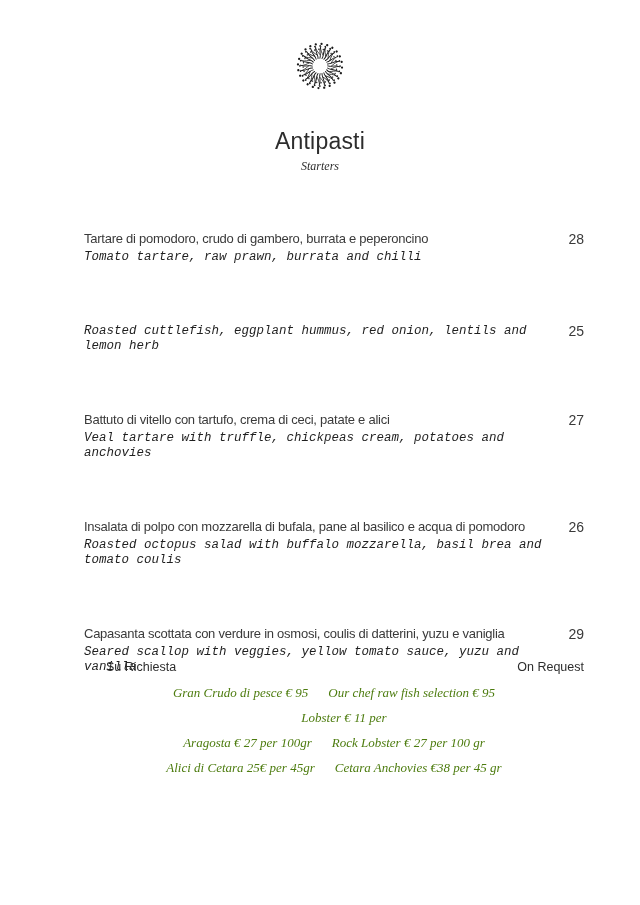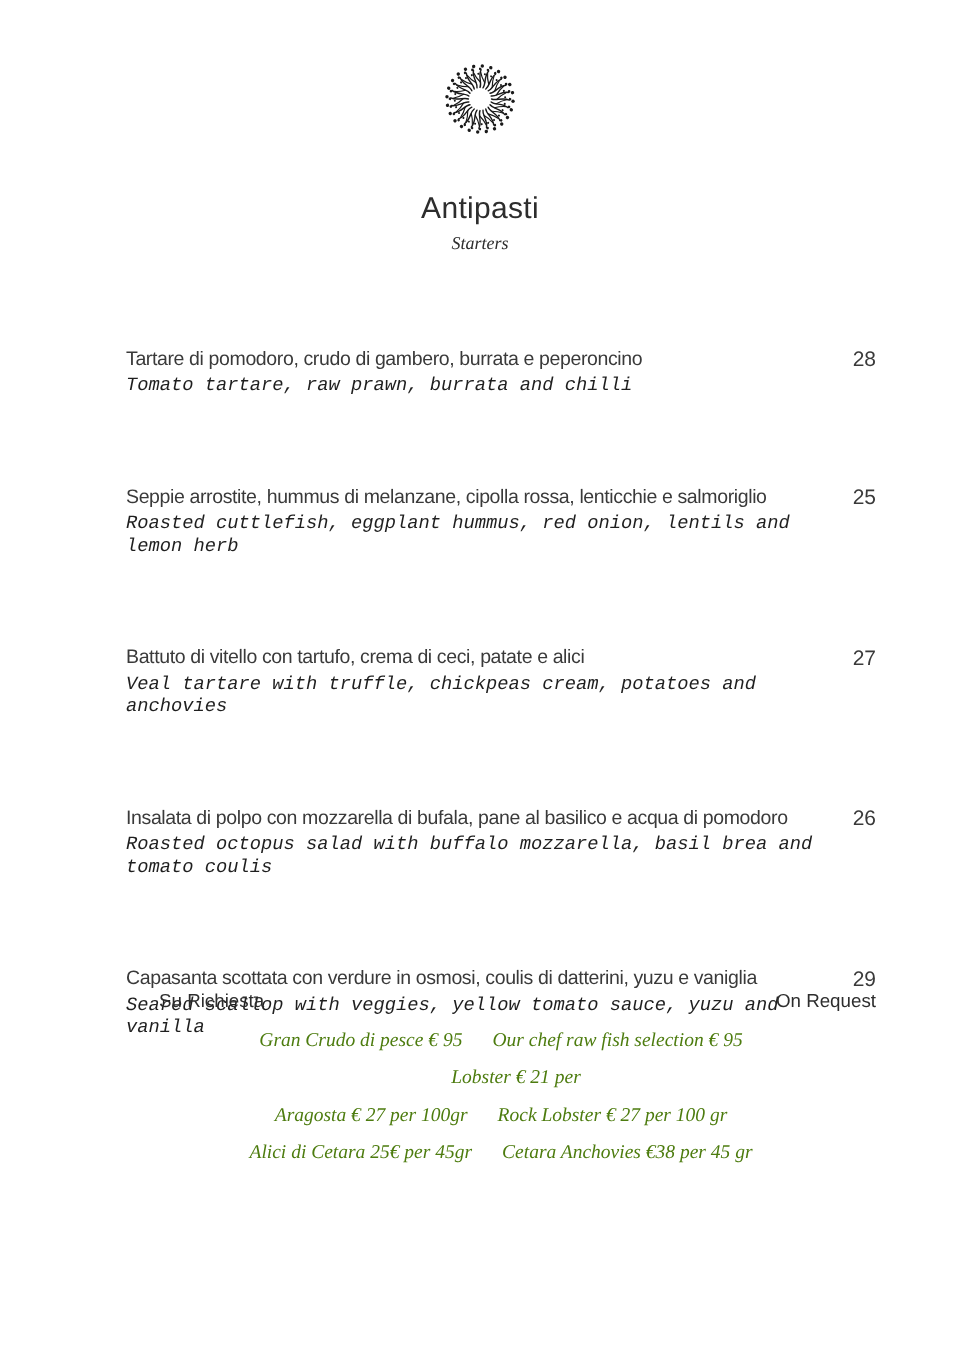--- a/index.html
+++ b/index.html
@@ -12,21 +12,21 @@
   .page { position: relative; width: 640px; height: 905px; background: #ffffff; }
 
   .logo-wrap {
     position: absolute; top: 37px; left: 0; right: 0;
     text-align: center;
   }
   .logo-wrap svg { display: inline-block; }
 
   .title-block { position: absolute; top: 128px; left: 0; right: 0; text-align: center; }
   .menu-title {
-    font-size: 20px; font-weight: 400; color: #2d2d2d; letter-spacing: 0.2px;
+    font-size: 23px; font-weight: 400; color: #2d2d2d; letter-spacing: 0.2px;
   }
   .menu-subtitle {
     margin-top: 4px;
     font-family: "Liberation Serif", serif; font-style: italic;
     font-size: 12px; color: #2d2d2d;
   }
 
   .menu { position: absolute; top: 230px; left: 84px; right: 56px; }
   .menu-item {
     display: flex; justify-content: space-between; align-items: flex-start;
@@ -116,21 +116,20 @@
     <div class="menu-item">
       <div class="item-text">
         <div class="item-name">Tartare di pomodoro, crudo di gambero, burrata e peperoncino</div>
         <div class="item-desc">Tomato tartare, raw prawn, burrata and chilli</div>
       </div>
       <div class="item-price">28</div>
     </div>
 
     <div class="menu-item">
       <div class="item-text">
-        <div class="item-name">Seppie arrostite, hummus di melanzane, cipolla rossa, lenticchie e salmoriglio</div>
         <div class="item-desc">Roasted cuttlefish, eggplant hummus, red onion, lentils and lemon herb</div>
       </div>
       <div class="item-price">25</div>
     </div>
 
     <div class="menu-item">
       <div class="item-text">
         <div class="item-name">Battuto di vitello con tartufo, crema di ceci, patate e alici</div>
         <div class="item-desc">Veal tartare with truffle, chickpeas cream, potatoes and anchovies</div>
       </div>
@@ -160,21 +159,21 @@
       <span>Su Richiesta</span>
       <span>On Request</span>
     </div>
 
     <div class="request-row">
       <span class="cell-left">Gran Crudo di pesce € 95</span>
       <span class="cell-right">Our chef raw fish selection € 95</span>
     </div>
 
     <div class="request-row">
-      <span class="cell-right">Lobster € 21 per</span>
+      <span class="cell-right">Lobster € 11 per</span>
     </div>
 
     <div class="request-row">
       <span class="cell-left">Aragosta € 27 per 100gr</span>
       <span class="cell-right">Rock Lobster € 27 per 100 gr</span>
     </div>
 
     <div class="request-row">
       <span class="cell-left">Alici di Cetara 25€ per 45gr</span>
       <span class="cell-right">Cetara Anchovies €38 per 45 gr</span>

